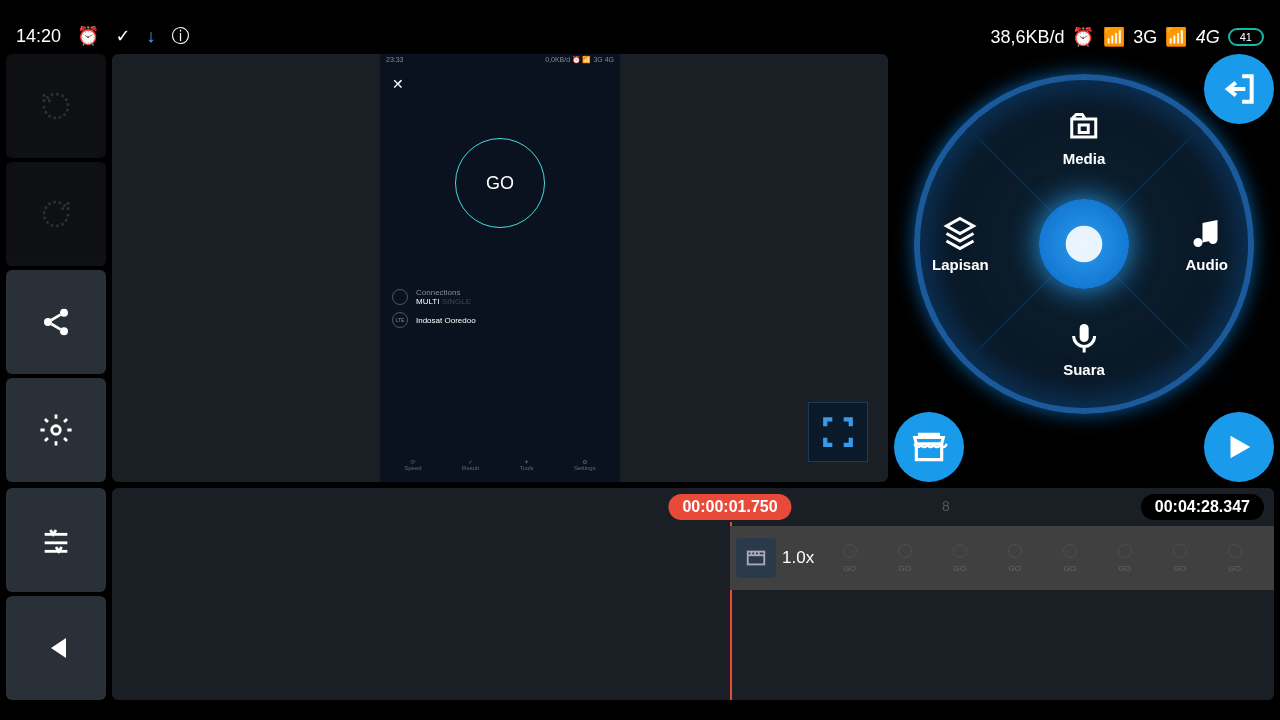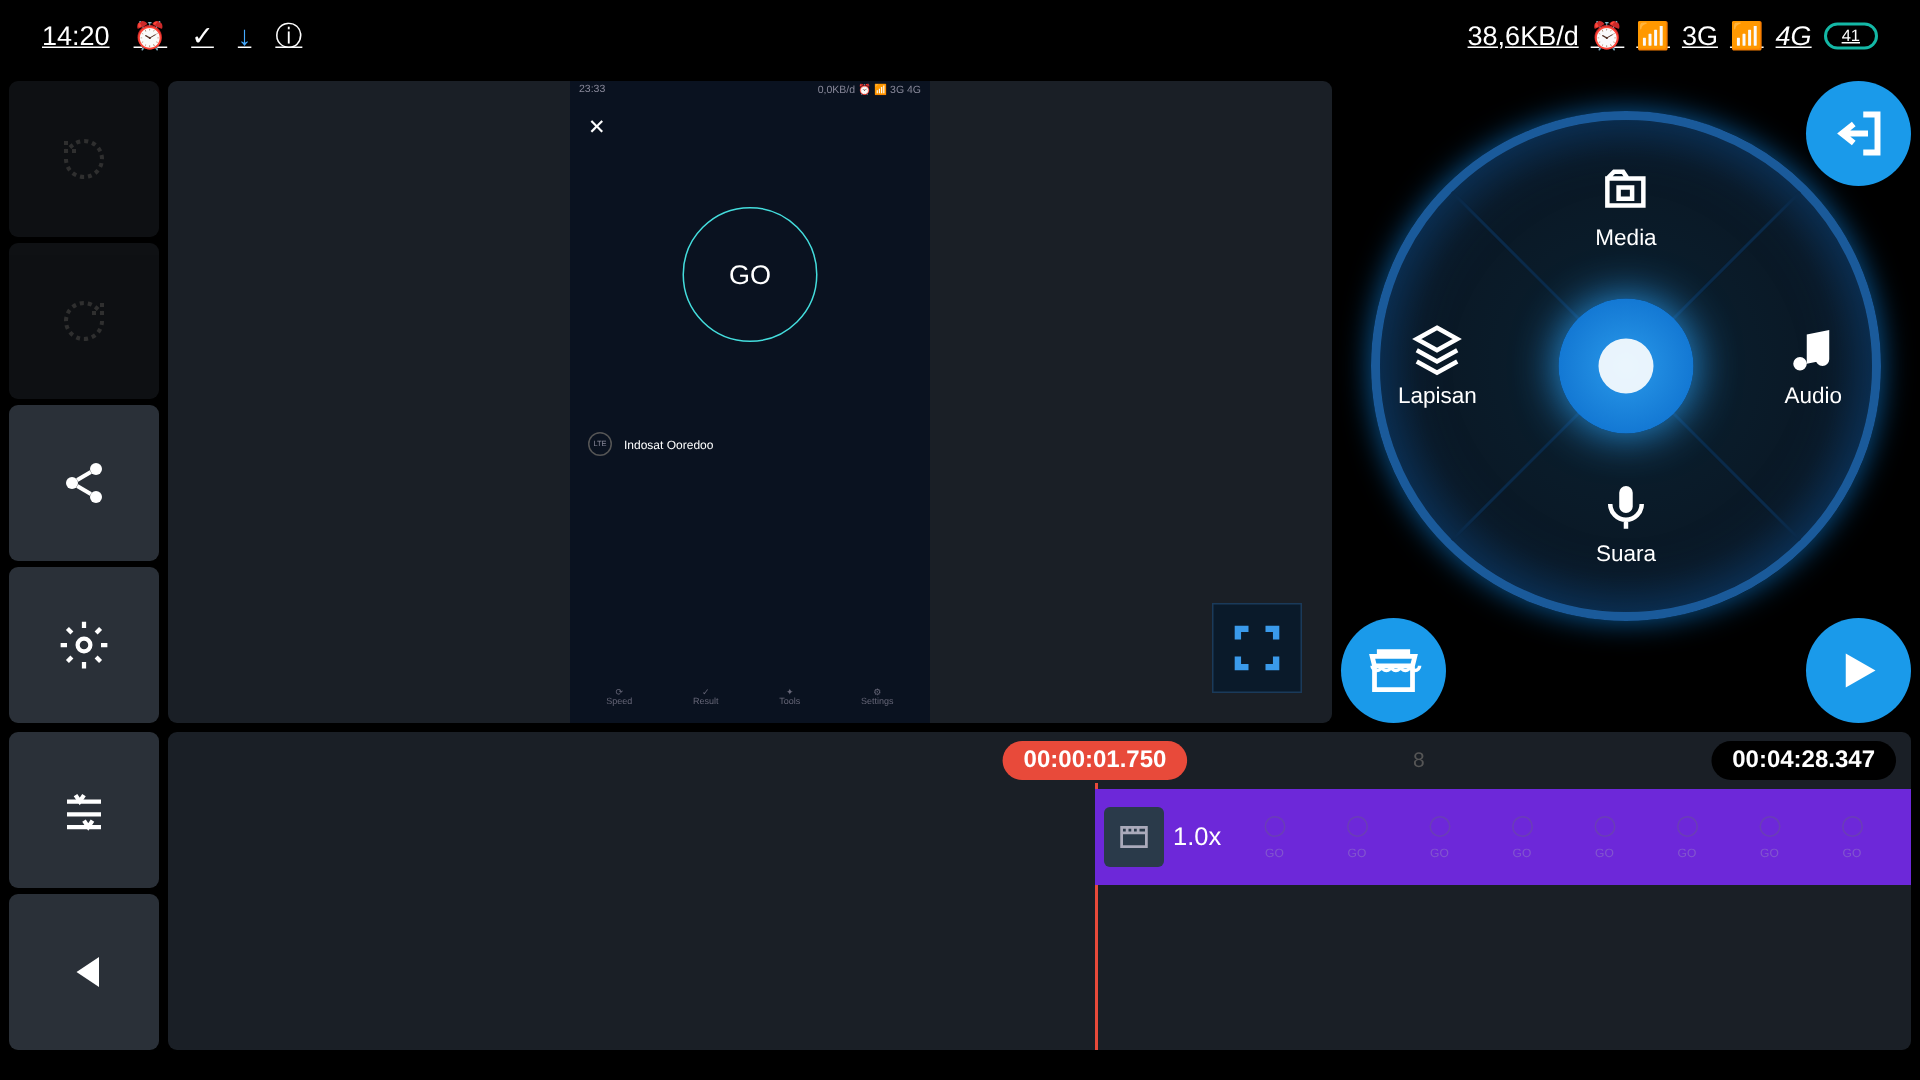--- a/index.html
+++ b/index.html
@@ -1,19 +1,19 @@
 <!DOCTYPE html>
 <html><head>
 <meta charset="utf-8">
 <style>
 * { margin: 0; padding: 0; box-sizing: border-box; font-family: -apple-system, sans-serif; }
 body { background: #000; width: 1280px; height: 720px; overflow: hidden; color: #fff; position: relative; }
 
 
-.status-bar { height: 48px; background: #000; display: flex; align-items: center; justify-content: space-between; padding: 0 28px; font-size: 18px; text-decoration: underline; }
+.status-bar { height: 48px; background: #000; display: flex; align-items: flex-end; justify-content: space-between; padding: 0 16px; font-size: 18px; }
 .status-left { display: flex; align-items: center; gap: 16px; }
 .status-right { display: flex; align-items: center; gap: 8px; }
 .battery-pill { border: 2px solid #14b8a6; border-radius: 12px; padding: 1px 10px; font-size: 11px; }
 
 
 .main-area { display: flex; height: 440px; gap: 6px; padding: 6px; }
 .left-rail { width: 100px; display: flex; flex-direction: column; gap: 4px; }
 .rail-btn { flex: 1; background: #2a3038; border-radius: 6px; display: flex; align-items: center; justify-content: center; }
 .rail-btn.disabled { opacity: 0.35; }
 .preview-panel { flex: 1; background: #1a1f26; border-radius: 6px; position: relative; display: flex; align-items: center; justify-content: center; }
@@ -24,21 +24,21 @@
 .go-circle { width: 90px; height: 90px; border: 1px solid #4dd; border-radius: 50%; display: flex; align-items: center; justify-content: center; margin: 70px auto 0; font-size: 18px; color: #fff; font-weight: 500; }
 .phone-info { margin-top: 60px; padding: 0 12px; }
 .info-row { display: flex; align-items: center; gap: 8px; margin: 6px 0; font-size: 8px; }
 .info-circle { width: 16px; height: 16px; border: 1px solid #555; border-radius: 50%; flex-shrink: 0; }
 .phone-bottom { position: absolute; bottom: 0; left: 0; right: 0; height: 36px; display: flex; justify-content: space-around; align-items: center; padding: 4px; }
 .phone-tab { font-size: 6px; text-align: center; color: #667; }
 .fullscreen-btn { position: absolute; bottom: 20px; right: 20px; width: 60px; height: 60px; background: #0a1a2a; border: 1px solid #1a3a5a; display: flex; align-items: center; justify-content: center; }
 
 
 .wheel-area { width: 380px; position: relative; }
-.radial-wheel { position: absolute; top: 20px; left: 50%; transform: translateX(-50%); width: 340px; height: 340px; border-radius: 50%; background: radial-gradient(circle, #0a2030 0%, #0a1825 60%, #103050 100%); border: 6px solid #1a5a9a; box-shadow: 0 0 20px #0a5a9a, inset 0 0 40px #0a3a6a; }
+.radial-wheel { position: absolute; top: 20px; left: 50%; transform: translateX(-50%); width: 340px; height: 340px; border-radius: 50%; background: radial-gradient(circle, #0a2030 0%, #0a1825 60%, #103050 100%); border: 6px solid #1a5a9a; box-shadow: 0 0 20px #0a5a9a, inset 0 0 40px #0a3a6a; font-weight: bold; }
 .radial-wheel::before, .radial-wheel::after { content: ''; position: absolute; background: #0a2a4a; }
 .radial-wheel::before { top: 50%; left: 0; right: 0; height: 2px; transform: translateY(-50%) rotate(45deg); }
 .radial-wheel::after { top: 50%; left: 0; right: 0; height: 2px; transform: translateY(-50%) rotate(-45deg); }
 .wheel-center { position: absolute; top: 50%; left: 50%; transform: translate(-50%, -50%); width: 90px; height: 90px; border-radius: 50%; background: radial-gradient(circle, #2a9aea 0%, #0a6aca 100%); box-shadow: 0 0 30px #2a9aea; display: flex; align-items: center; justify-content: center; z-index: 2; }
 .wheel-segment { position: absolute; display: flex; flex-direction: column; align-items: center; gap: 4px; font-size: 15px; z-index: 1; }
 .wheel-segment.top { top: 30px; left: 50%; transform: translateX(-50%); }
 .wheel-segment.bottom { bottom: 30px; left: 50%; transform: translateX(-50%); }
 .wheel-segment.left { left: 12px; top: 50%; transform: translateY(-50%); }
 .wheel-segment.right { right: 20px; top: 50%; transform: translateY(-50%); }
 .corner-btn { position: absolute; width: 70px; height: 70px; border-radius: 50%; background: #1a9aea; display: flex; align-items: center; justify-content: center; }
@@ -49,21 +49,21 @@
 
 .timeline-wrap { display: flex; height: 218px; gap: 6px; padding: 0 6px 6px; }
 .timeline-rail { width: 100px; display: flex; flex-direction: column; gap: 4px; }
 .timeline-panel { flex: 1; background: #1a1f26; border-radius: 6px; position: relative; overflow: hidden; }
 .time-markers { position: relative; height: 34px; }
 .time-pill { position: absolute; top: 6px; border-radius: 14px; padding: 4px 14px; font-size: 16px; font-weight: bold; }
 .time-pill.current { background: #e84a3a; left: 618px; transform: translateX(-50%); }
 .time-pill.total { background: #000000; right: 10px; }
 .tick { position: absolute; top: 10px; font-size: 14px; color: #555; }
 .playhead { position: absolute; left: 618px; top: 34px; bottom: 0; width: 2px; background: #e84a3a; }
-.clip-track { position: absolute; top: 38px; left: 618px; right: 0; height: 64px; background: #6d28d9; display: flex; align-items: center; overflow: hidden; }
+.clip-track { position: absolute; top: 38px; left: 618px; right: 0; height: 64px; background: #404040; display: flex; align-items: center; overflow: hidden; }
 .clip-icon { width: 40px; height: 40px; background: #2a3a4a; border-radius: 4px; margin: 0 6px; display: flex; align-items: center; justify-content: center; flex-shrink: 0; }
 .clip-speed { font-size: 17px; margin-right: 8px; flex-shrink: 0; }
 .thumb { width: 55px; height: 50px; display: flex; flex-direction: column; align-items: center; justify-content: center; flex-shrink: 0; opacity: 0.35; font-size: 8px; color: #aab; gap: 6px; }
 .thumb-icon { width: 14px; height: 14px; border: 1px solid #667; border-radius: 50%; }
 </style>
 </head>
 <body>
 
 <div class="status-bar">
   <div class="status-left">
@@ -117,20 +117,27 @@
 
   <div class="preview-panel">
     <div class="phone-preview">
       <div class="phone-status">
         <span>23:33</span>
         <span><span>0,0KB/d</span> ⏰ 📶 <span>3G  4G</span></span>
       </div>
       <div class="phone-close">✕</div>
       <div class="go-circle">GO</div>
       <div class="phone-info">
+        <div class="info-row">
+          <div class="info-circle"></div>
+          <div>
+              <div>Connections</div>
+              <div><span style="color:#fff">MULTI</span> <span style="color:#445">SINGLE</span></div>
+            </div>
+        </div>
         <div class="info-row">
           <div class="info-circle" style="font-size:5px;display:flex;align-items:center;justify-content:center">LTE</div>
           <div style="color:#fff">Indosat Ooredoo</div>
         </div>
       </div>
       <div class="phone-bottom">
         <div class="phone-tab">
             <div>⟳</div>
             <div>Speed</div>
           </div>

